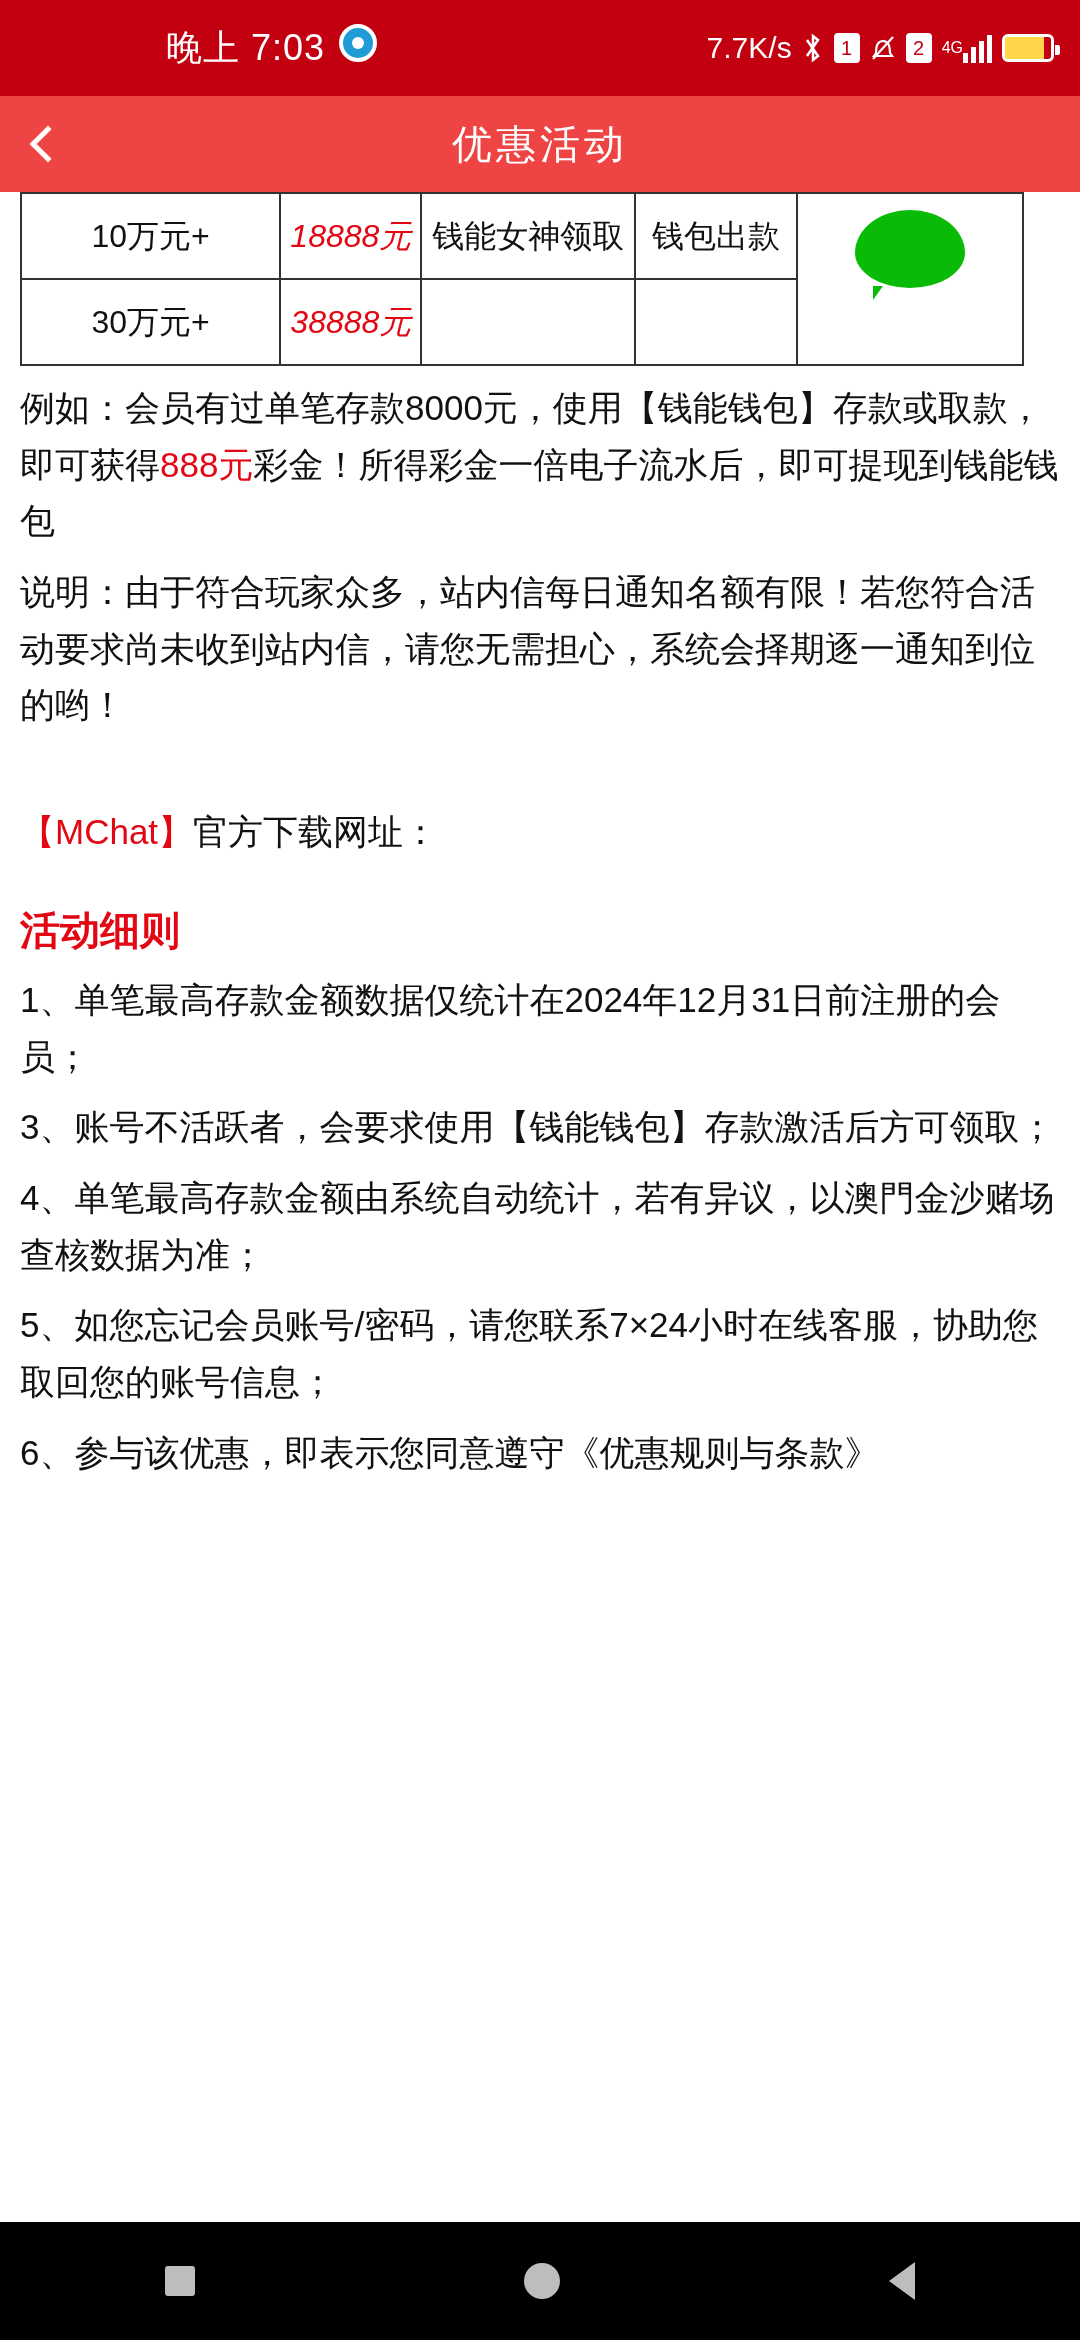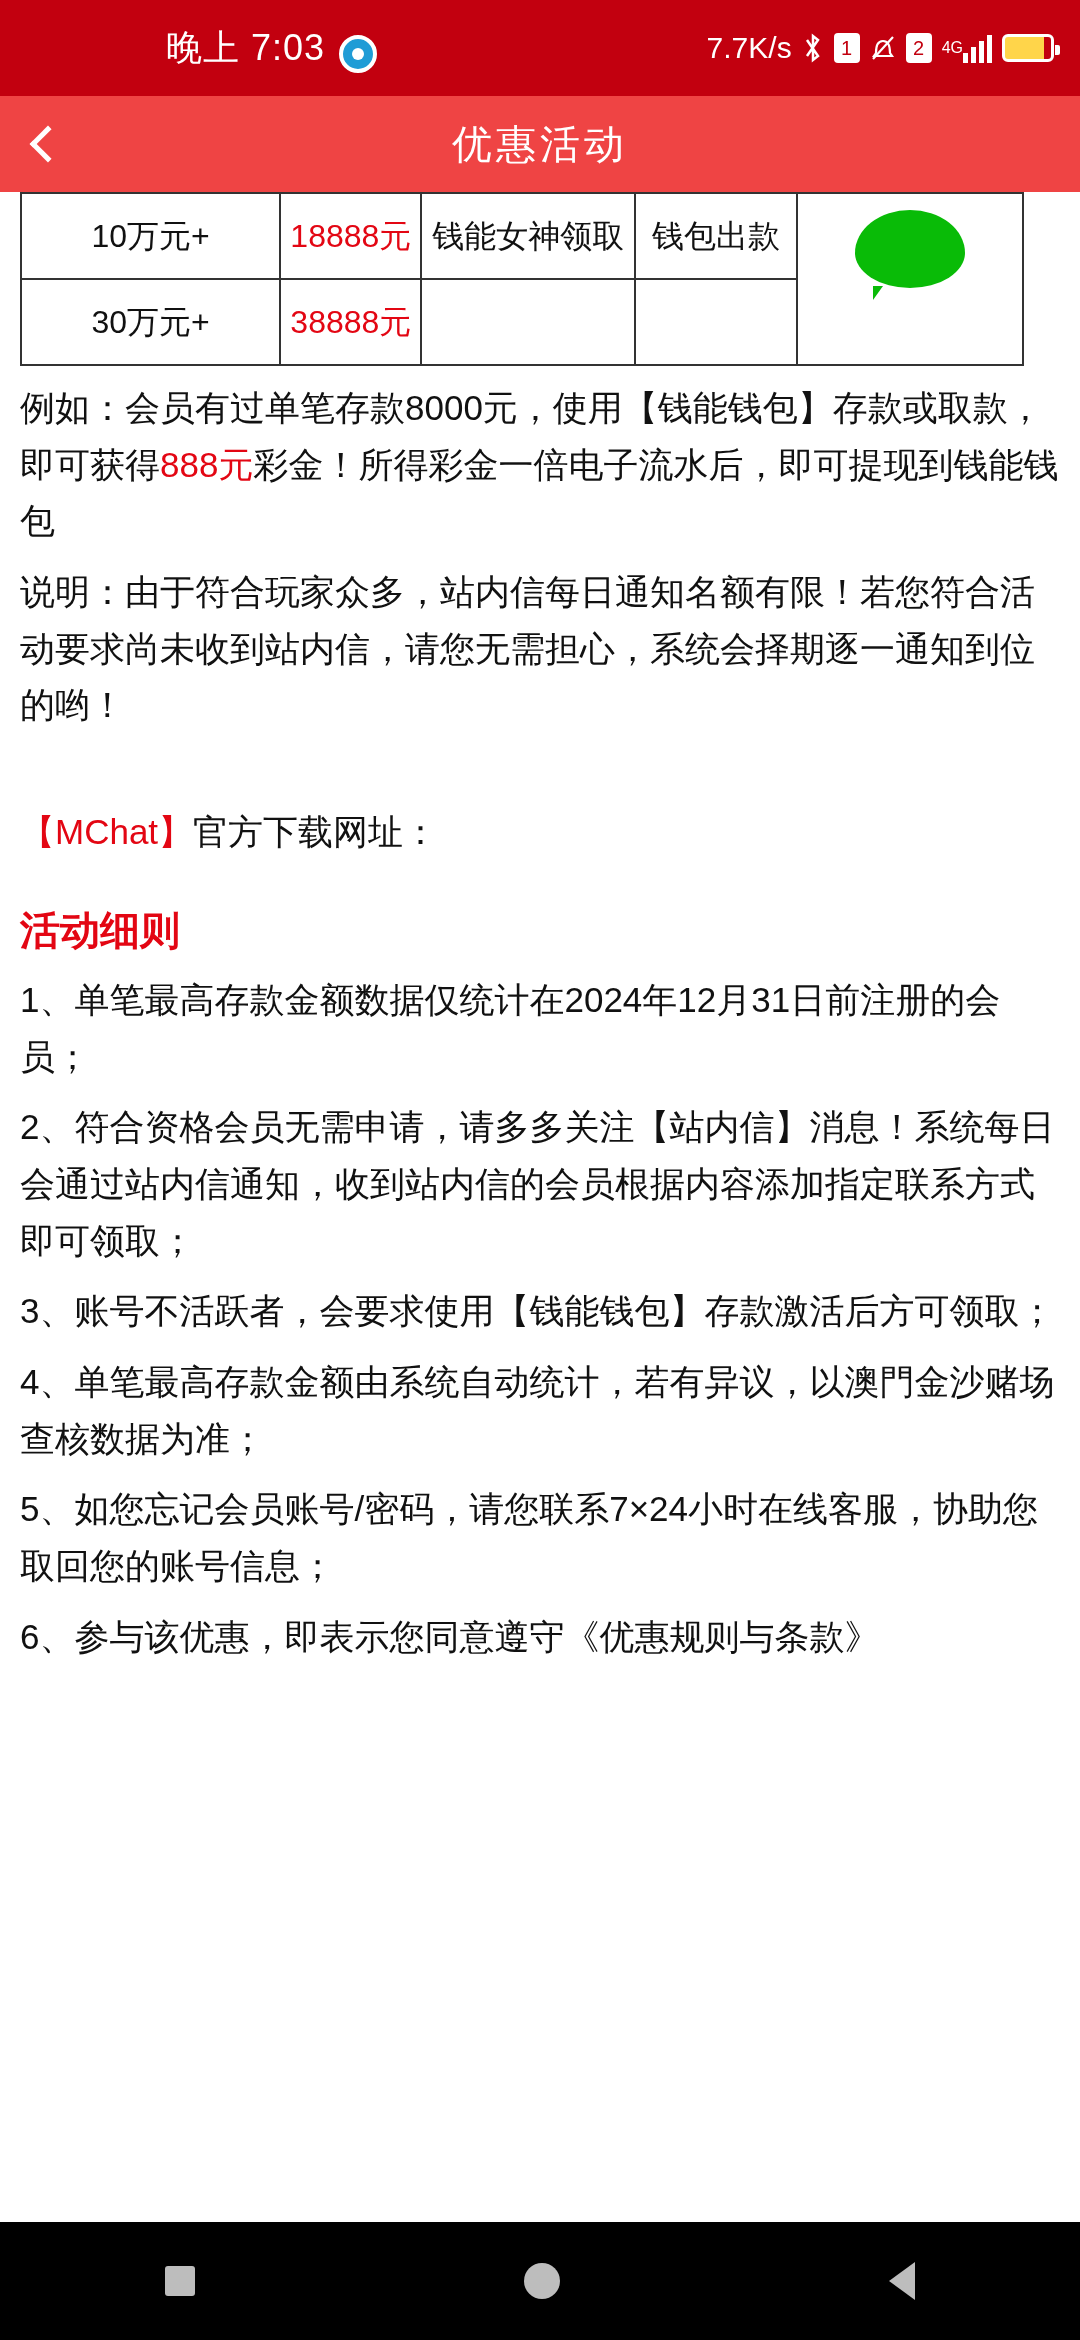--- a/index.html
+++ b/index.html
@@ -23,21 +23,21 @@
     background: #c2000f;
     color: #ffffff;
     display: flex;
     align-items: center;
     justify-content: space-between;
     padding: 0 26px;
     font-size: 34px;
   }
   .status-left {
     display: flex;
-    align-items: flex-end;
+    align-items: flex-start;
     gap: 14px;
     padding-left: 140px;
   }
   .status-time { font-size: 36px; letter-spacing: 1px; }
   .status-dot-icon {
     width: 38px; height: 38px; border-radius: 50%;
     background: #1f9cd6;
     border: 4px solid #ffffff;
     display: inline-block;
     position: relative;
@@ -145,21 +145,21 @@
     border: 2px solid #333333;
     font-size: 32px;
     color: #111111;
     text-align: center;
     vertical-align: middle;
     padding: 18px 8px;
     line-height: 1.5;
   }
   table.promo td.amount { color: #e30613; }
   .col1 { width: 250px; }
-  .col2 { width: 136px; }
+  .col2 { width: 136px; font-style: italic; }
   .col3 { width: 206px; }
   .col4 { width: 156px; }
   .col5 { width: 218px; }
   .row-first td { border-top: none; }
   .qr-cell { position: relative; padding: 0; height: 170px; }
   .wechat-bubble {
     width: 110px; height: 78px;
     background: #09bb07;
     border-radius: 50% 50% 50% 50% / 55% 55% 45% 45%;
     margin: -60px auto 0 auto;
@@ -294,21 +294,20 @@
 
     <div class="spacer"></div>
 
     <p class="body"><span class="red">【MChat】</span><span>官方下载网址：</span></p>
 
 
 
     <h2 class="section-title">活动细则</h2>
 
     <p class="body">1、单笔最高存款金额数据仅统计在2024年12月31日前注册的会员；</p>
-    <p class="body">2、符合资格会员无需申请，请多多关注【站内信】消息！系统每日会通过站内信通知，收到站内信的会员根据内容添加指定联系方式即可领取；</p>
     <p class="body">3、账号不活跃者，会要求使用【钱能钱包】存款激活后方可领取；</p>
     <p class="body">4、单笔最高存款金额由系统自动统计，若有异议，以澳門金沙赌场查核数据为准；</p>
     <p class="body">5、如您忘记会员账号/密码，请您联系7×24小时在线客服，协助您取回您的账号信息；</p>
     <p class="body fade-last">6、参与该优惠，即表示您同意遵守《优惠规则与条款》</p>
 
   </div>
 
   <div class="navbar">
     <div class="nav-square"></div>
     <div class="nav-circle"></div>

